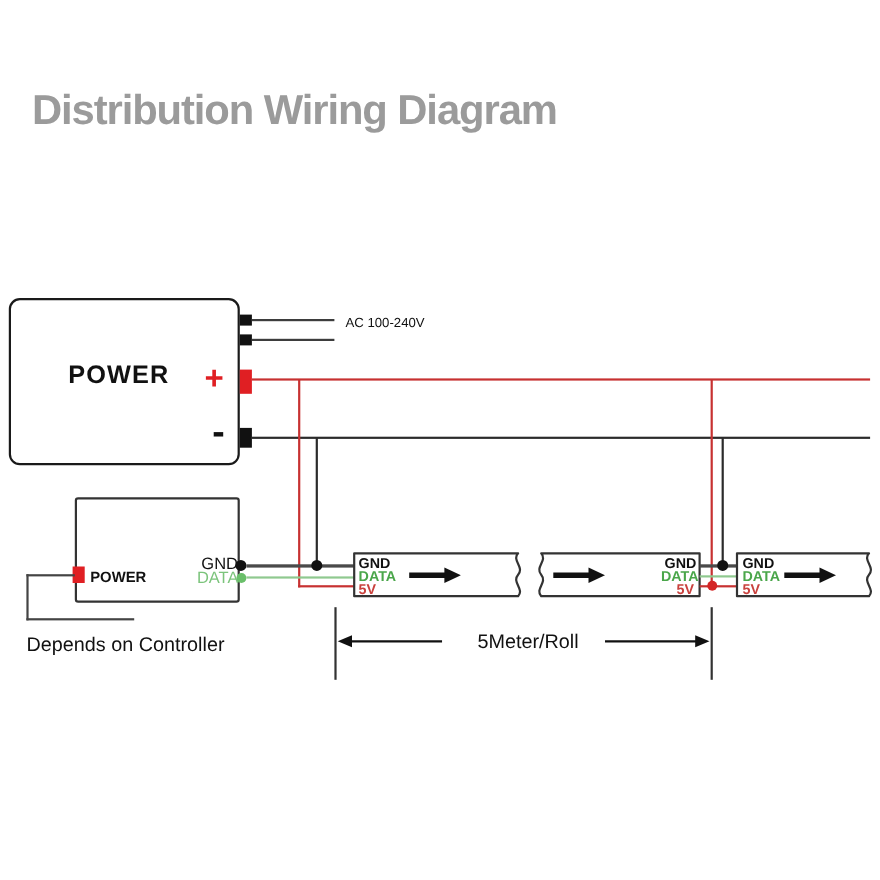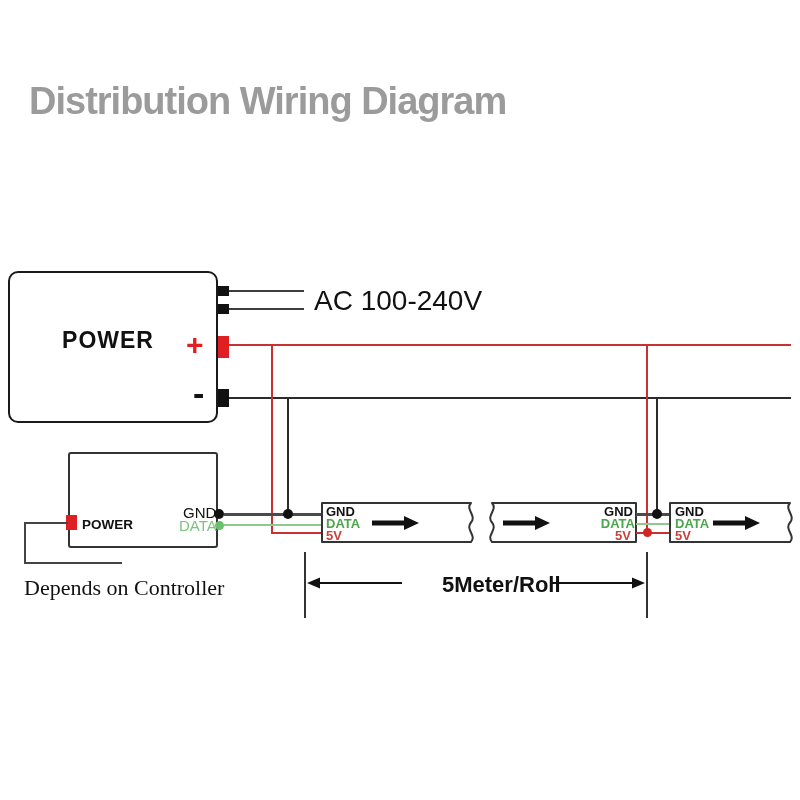--- a/index.html
+++ b/index.html
@@ -31,21 +31,21 @@
   <div class="txt" style="left:186px;top:330px;font-size:30px;font-weight:bold;color:#e01f23;">+</div>
   <div class="txt" style="left:193px;top:376px;font-size:34px;font-weight:bold;color:#111;">-</div>
 
   <div class="term" style="left:218px;top:286px;width:11px;height:10px;background:#111;"></div>
   <div class="term" style="left:218px;top:304px;width:11px;height:10px;background:#111;"></div>
   <div class="term" style="left:218px;top:336px;width:11px;height:22px;background:#e01f23;"></div>
   <div class="term" style="left:218px;top:389px;width:11px;height:18px;background:#111;"></div>
 
   <div class="wire" style="left:229px;top:290px;width:75px;height:2px;background:#3d3d3d;"></div>
   <div class="wire" style="left:229px;top:308px;width:75px;height:2px;background:#3d3d3d;"></div>
-  <div class="txt" style="left:314px;top:287px;font-size:28px;">AC 100-240V</div>
+  <div class="txt" style="left:314px;top:287px;font-size:12px;">AC 100-240V</div>
 
   <div class="wire" style="left:229px;top:344px;width:562px;height:2px;background:#c73131;"></div>
   <div class="wire" style="left:229px;top:397px;width:562px;height:2px;background:#2b2b2b;"></div>
 
   <div class="wire" style="left:271px;top:345px;width:2px;height:189px;background:#c73131;"></div>
   <div class="wire" style="left:271px;top:532px;width:51px;height:2px;background:#c73131;"></div>
   <div class="wire" style="left:287px;top:398px;width:2px;height:117px;background:#2b2b2b;"></div>
 
   <div class="wire" style="left:646px;top:345px;width:2px;height:189px;background:#c73131;"></div>
   <div class="wire" style="left:656px;top:398px;width:2px;height:117px;background:#2b2b2b;"></div>
@@ -54,21 +54,21 @@
   <div class="term" style="left:66px;top:515px;width:11px;height:15px;background:#e01f23;"></div>
   <div class="txt" style="left:82px;top:518px;font-size:13.5px;font-weight:bold;">POWER</div>
   <div class="txt" style="left:183px;top:505px;font-size:15px;color:#111;">GND</div>
   <div class="txt" style="left:179px;top:518px;font-size:15px;color:#7cc47c;">DATA</div>
   <div class="dot" style="left:214px;top:509px;width:10px;height:10px;background:#111;"></div>
   <div class="dot" style="left:215px;top:521px;width:9px;height:9px;background:#6abf6a;"></div>
 
   <div class="wire" style="left:24px;top:522px;width:44px;height:2px;background:#444;"></div>
   <div class="wire" style="left:24px;top:522px;width:2px;height:42px;background:#444;"></div>
   <div class="wire" style="left:24px;top:562px;width:98px;height:2px;background:#444;"></div>
-  <div class="txt" style="left:24px;top:577px;font-size:22px;font-family:Liberation Serif, serif;">Depends on Controller</div>
+  <div class="txt" style="left:24px;top:577px;font-size:18px;">Depends on Controller</div>
 
   <div class="wire" style="left:224px;top:513px;width:98px;height:3px;background:#4a4a4a;"></div>
   <div class="wire" style="left:224px;top:524px;width:98px;height:2px;background:#8fc98f;"></div>
   <div class="dot" style="left:283px;top:509px;width:10px;height:10px;background:#111;"></div>
 
   <svg style="left:320px;top:501px;" width="162" height="46" viewBox="0 0 162 46">
     <path d="M2 2 L151 2 C145 8.5 157 14.5 151 21.5 C145 28.5 157 34.5 151 41 L2 41 Z" fill="#ffffff" stroke="#333" stroke-width="2" stroke-linejoin="round"></path>
   </svg>
   <div class="txt strip-label" style="left:326px;top:505px;color:#111;">GND</div>
   <div class="txt strip-label" style="left:326px;top:517px;color:#4aa64a;">DATA</div>
@@ -109,15 +109,15 @@
   <div class="wire" style="left:304px;top:552px;width:2px;height:66px;background:#333;"></div>
   <div class="wire" style="left:646px;top:552px;width:2px;height:66px;background:#333;"></div>
   <svg style="left:306px;top:576px;" width="96" height="14" viewBox="0 0 96 14">
     <polygon points="1,7 14,1.5 14,12.5" fill="#111"></polygon>
     <line x1="12" y1="7" x2="96" y2="7" stroke="#111" stroke-width="2"></line>
   </svg>
   <svg style="left:550px;top:576px;" width="96" height="14" viewBox="0 0 96 14">
     <line x1="0" y1="7" x2="84" y2="7" stroke="#111" stroke-width="2"></line>
     <polygon points="95,7 82,1.5 82,12.5" fill="#111"></polygon>
   </svg>
-  <div class="txt center" style="left:442px;top:574px;width:100px;font-size:22px;font-weight:bold;">5Meter/Roll</div>
+  <div class="txt center" style="left:430px;top:574px;width:100px;font-size:18px;">5Meter/Roll</div>
 
 </div>
 
 </body></html>

